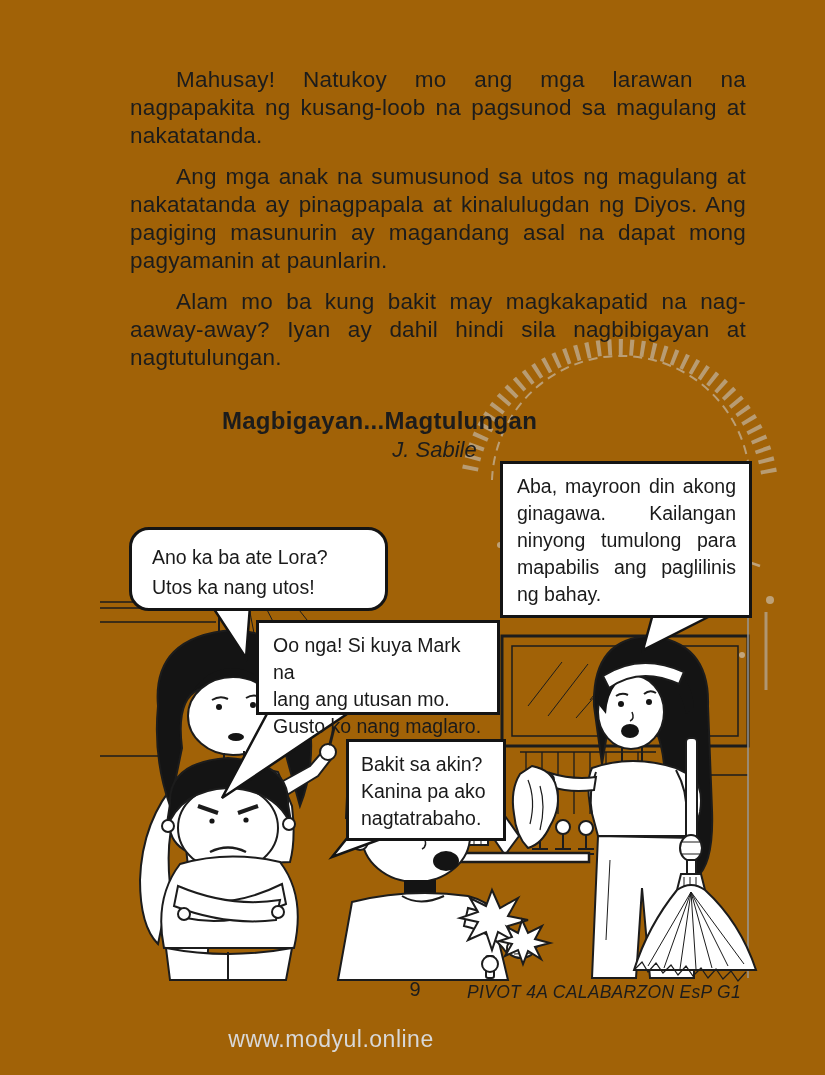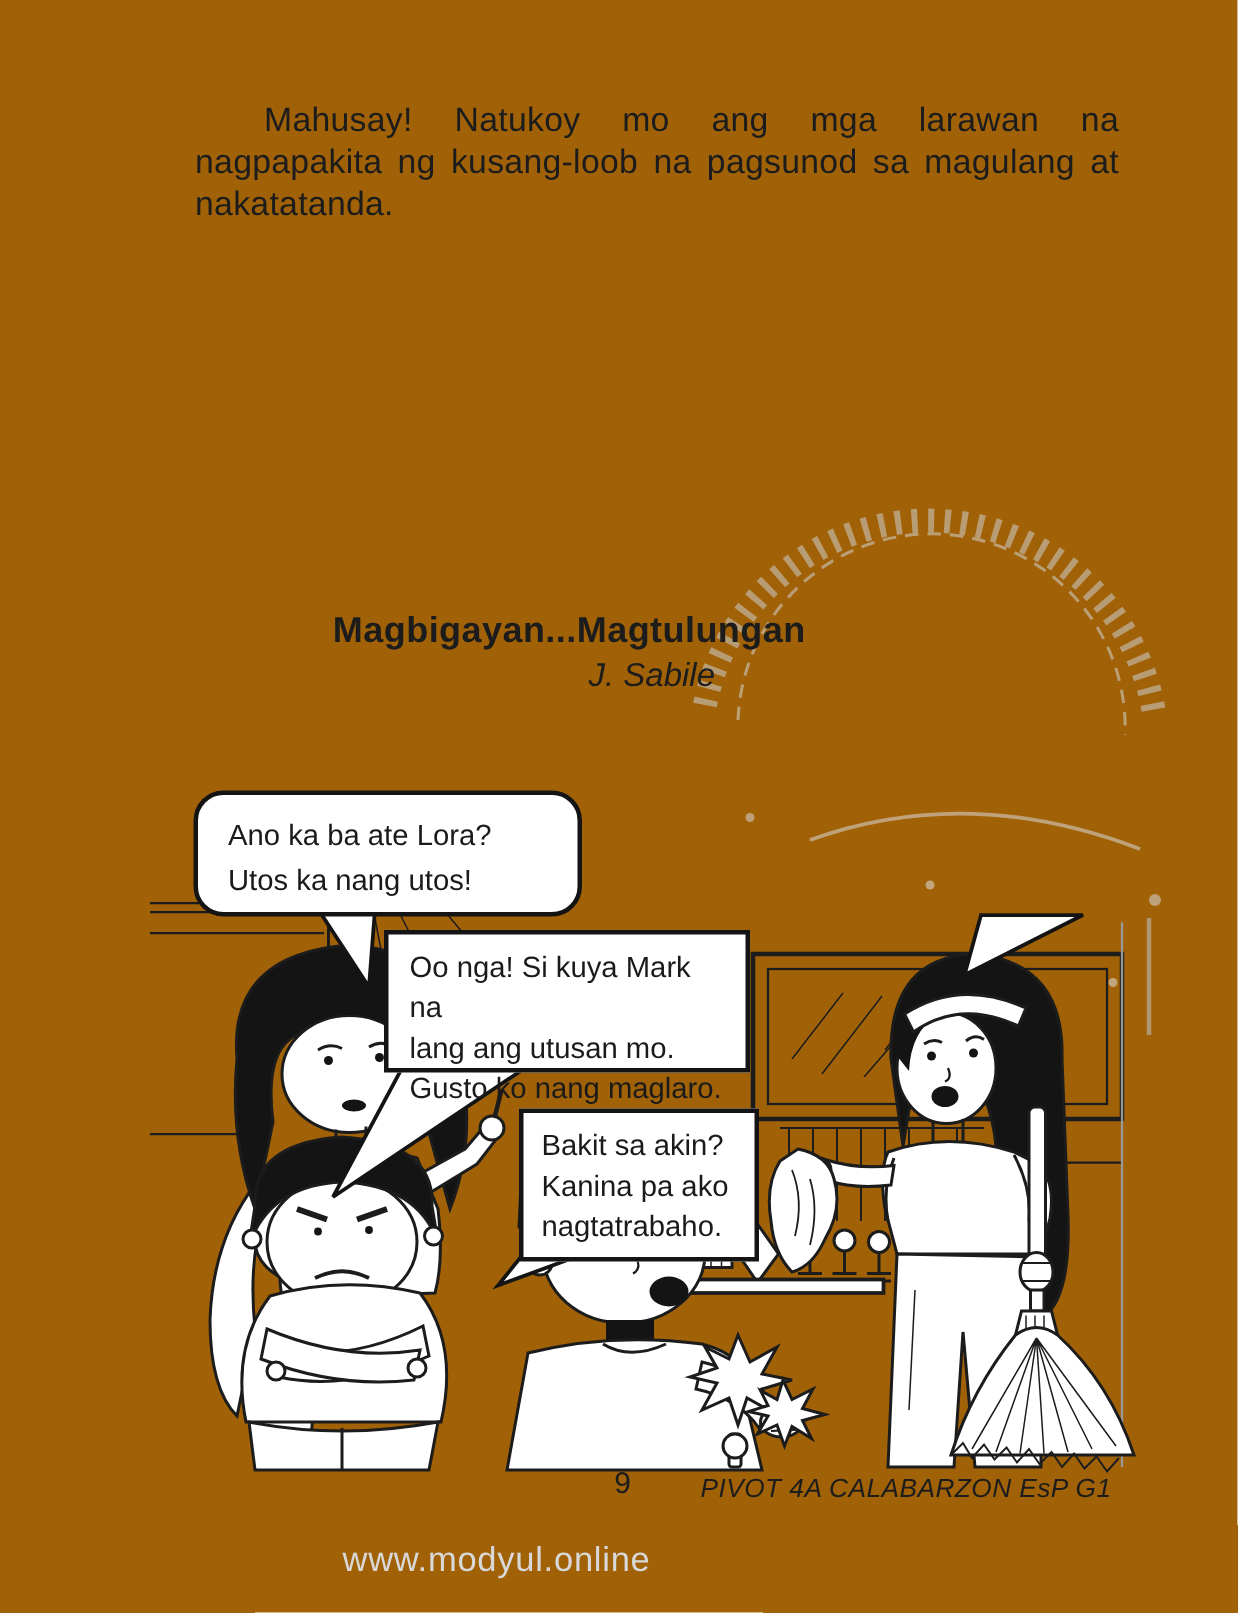--- a/index.html
+++ b/index.html
@@ -58,20 +58,22 @@
       <circle cx="500" cy="545" r="3" fill="#d5d5d5"></circle>
       <circle cx="770" cy="600" r="4" fill="#d5d5d5"></circle>
       <circle cx="620" cy="590" r="3" fill="#dddddd"></circle>
       <circle cx="480" cy="700" r="3.5" fill="#d5d5d5"></circle>
       <circle cx="742" cy="655" r="3" fill="#dddddd"></circle>
     </g>
   </svg>
 
   <div class="bodytext">
     <p>Mahusay! Natukoy mo ang mga larawan na nagpapakita ng kusang-loob na pagsunod sa magulang at nakatatanda.</p>
+    <p>Ang mga anak na sumusunod sa utos ng magulang at nakatatanda ay pinagpapala at kinalulugdan ng Diyos. Ang pagiging masunurin ay magandang asal na dapat mong pagyamanin at paunlarin.</p>
+    <p>Alam mo ba kung bakit may magkakapatid na nag-aaway-away? Iyan ay dahil hindi sila nagbibigayan at nagtutulungan.</p>
   </div>
 
   <div class="story-title">Magbigayan...Magtulungan</div>
   <div class="story-author">J. Sabile</div>
 
   <svg class="scene" width="675" height="400" viewBox="95 585 675 400">
 
     <g stroke="#1c1c1c" fill="none">
       <path d="M100,602 H220 M100,608 H220 M100,622 H216" stroke-width="1.5"></path>
       <path d="M219,596 V700" stroke-width="2"></path>
@@ -208,18 +210,19 @@
 Utos ka nang utos!</div>
 
   <div class="bubble b2" style="left:256px;top:620px;width:244px;height:95px;box-sizing:border-box;">Oo nga! Si kuya Mark na
 lang ang utusan mo.
 Gusto ko nang maglaro.</div>
 
   <div class="bubble b3" style="left:346px;top:739px;width:160px;height:102px;box-sizing:border-box;">Bakit sa akin?
 Kanina pa ako
 nagtatrabaho.</div>
 
+  <div class="bubble b4" style="left:500px;top:461px;width:252px;height:157px;box-sizing:border-box;">Aba, mayroon din akong ginagawa. Kailangan ninyong tumulong para mapabilis ang paglilinis ng bahay.</div>
 
   <div class="page-number">9</div>
   <div class="footer-source">PIVOT 4A CALABARZON EsP G1</div>
   <div class="site-watermark">www.modyul.online</div>
 
 </div>
 
 </body></html>

